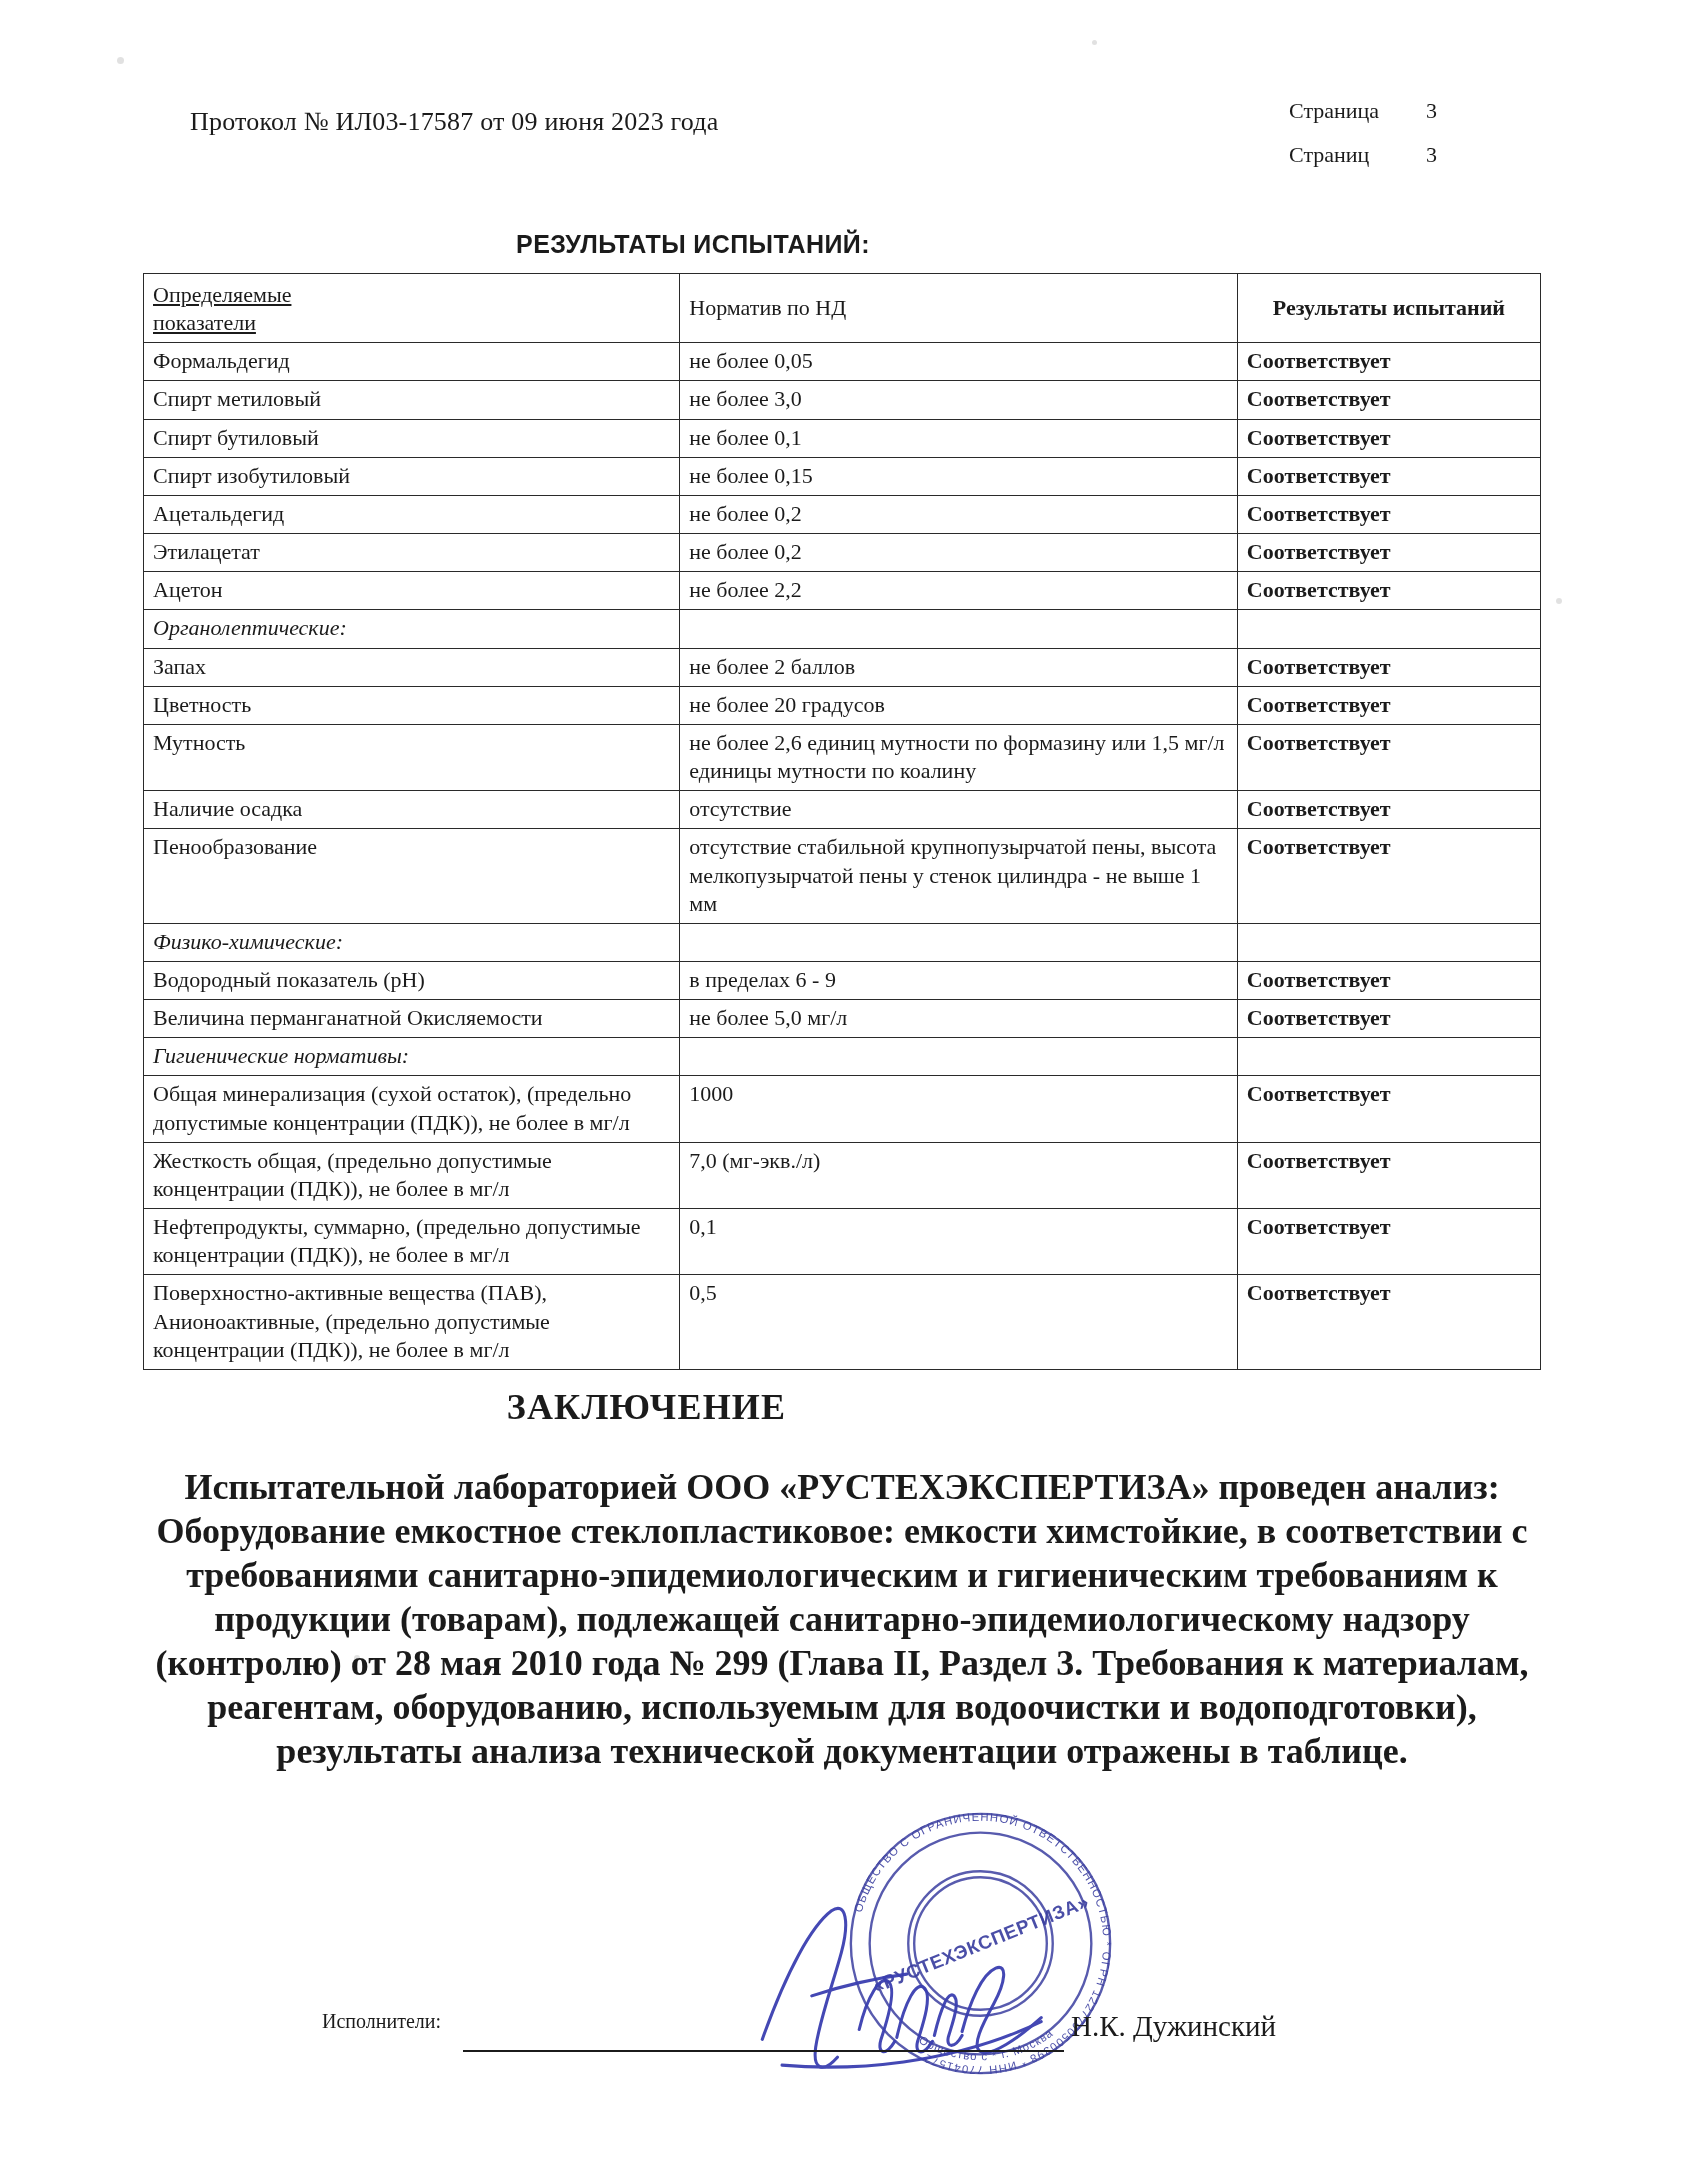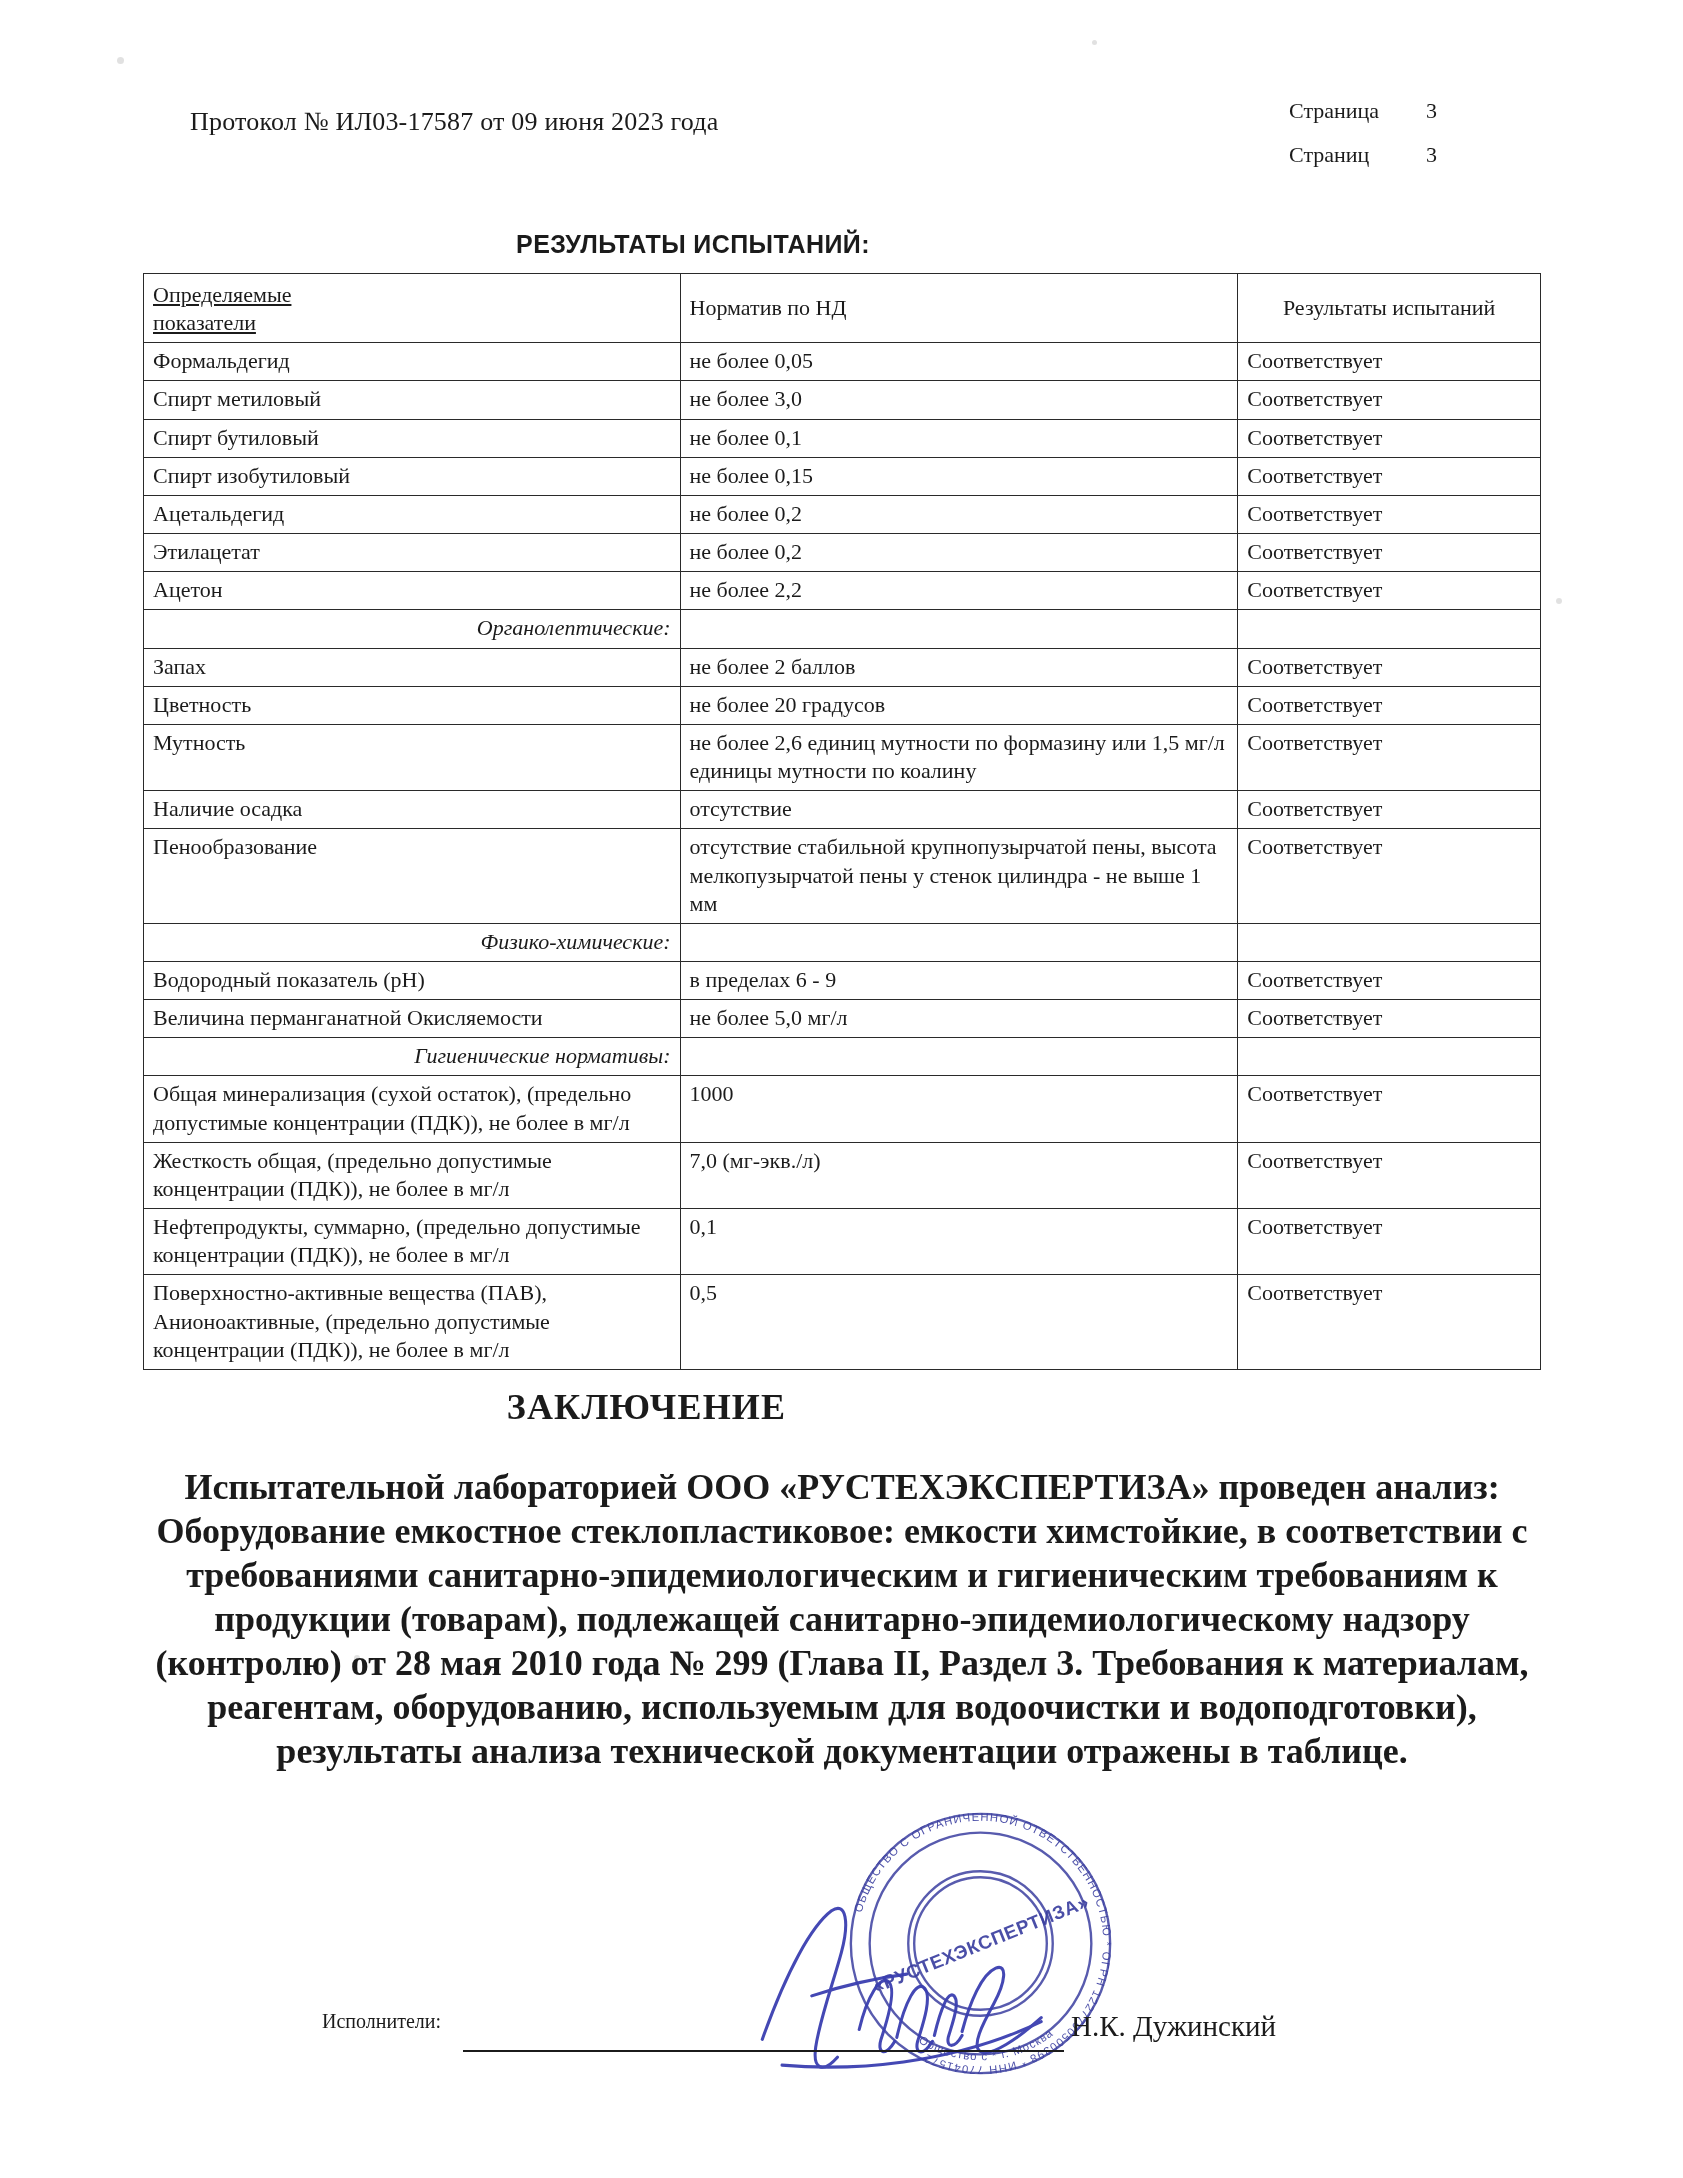--- a/index.html
+++ b/index.html
@@ -83,24 +83,24 @@
     font-size: 22px;
     line-height: 1.28;
   }
   table.results td {
     border: 1.3px solid #2a2a2a;
     padding: 4px 9px 5px 9px;
     vertical-align: top;
   }
   table.results td.c1 { width: 540px; }
   table.results td.c2 { width: 564px; }
-  table.results td.c3 { width: 294px; }
+  table.results td.c3 { width: 294px; font-weight: bold; }
   td.mid { vertical-align: middle; }
   td.res { text-align: left; padding-left: 18px; }
-  td.sect { font-style: italic; text-align: right; }
+  td.sect { font-style: italic; }
   .hdr td { vertical-align: top; }
   .hdr .c1 { padding-top: 7px; text-decoration: underline; }
   .hdr .c2 { vertical-align: middle; }
   .hdr .c3 { vertical-align: middle; text-align: center; padding-left: 9px;}
 
   
   .concl-title {
     position: absolute;
     top: 1386px;
     left: 0;

